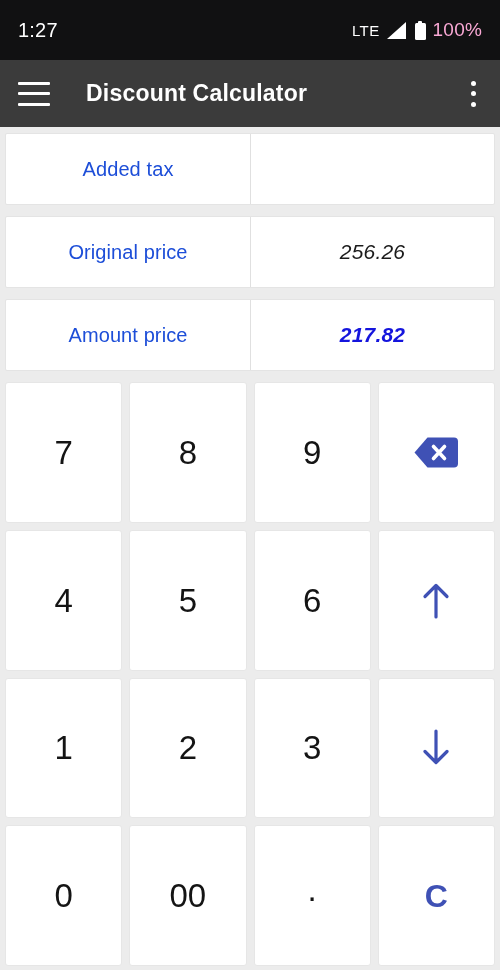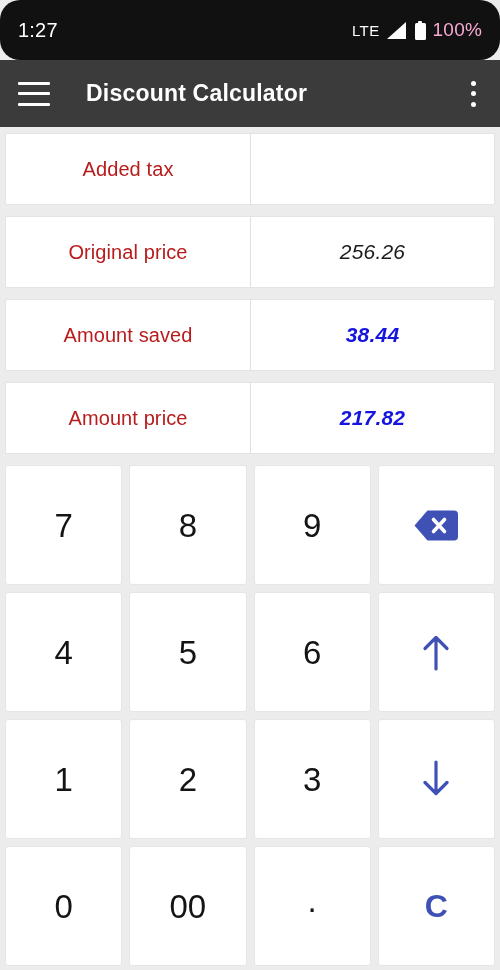--- a/index.html
+++ b/index.html
@@ -29,21 +29,20 @@
   
   .status-bar {
     height: 60px;
     flex: 0 0 60px;
     background: #111112;
     color: #ffffff;
     display: flex;
     align-items: center;
     justify-content: space-between;
     padding: 0 18px 0 18px;
-    border-radius: 20px;
   }
   .status-time {
     font-size: 20px;
     letter-spacing: 0.2px;
     color: #ffffff;
   }
   .status-right {
     display: flex;
     align-items: center;
     gap: 7px;
@@ -162,21 +161,21 @@
   .row-label-cell {
     width: 245px;
     flex: 0 0 245px;
     display: flex;
     align-items: center;
     justify-content: center;
     border-right: 1px solid #e0e0e0;
   }
   .row-label {
     font-size: 20px;
-    color: #b91c1c;
+    color: #1d4ed8;
     text-align: center;
     letter-spacing: 0.1px;
   }
   .row-value-cell {
     flex: 1 1 auto;
     display: flex;
     align-items: center;
     justify-content: center;
     font-style: italic;
   }
@@ -284,28 +283,20 @@
       <div class="row-card">
         <div class="row-label-cell">
           <span class="row-label">Original price</span>
         </div>
         <div class="row-value-cell">
           <span class="row-value">256.26</span>
         </div>
       </div>
       <div class="row-card">
         <div class="row-label-cell">
-          <span class="row-label">Amount saved</span>
-        </div>
-        <div class="row-value-cell">
-          <span class="row-value highlight">38.44</span>
-        </div>
-      </div>
-      <div class="row-card">
-        <div class="row-label-cell">
           <span class="row-label">Amount price</span>
         </div>
         <div class="row-value-cell">
           <span class="row-value highlight">217.82</span>
         </div>
       </div>
     </div>
 
   <div class="keypad" id="keypad-container">
       <div class="key">

